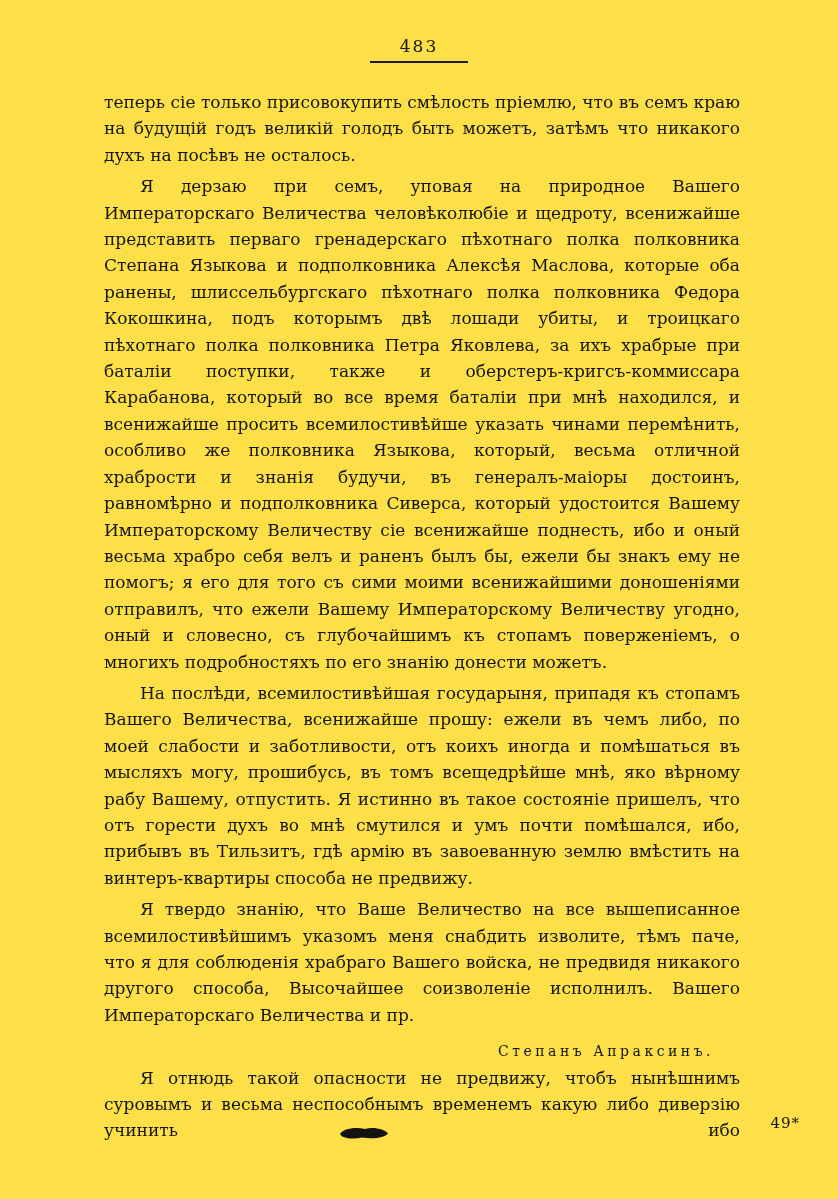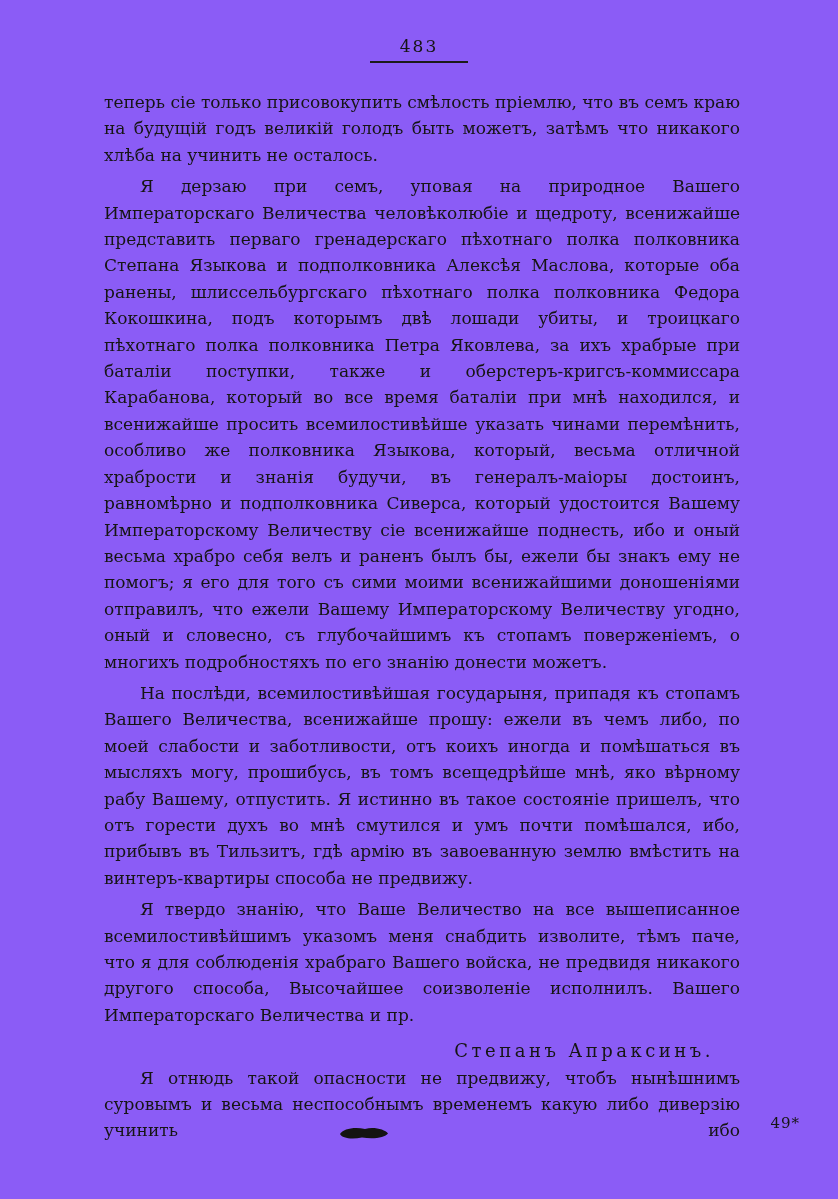--- a/index.html
+++ b/index.html
@@ -4,21 +4,21 @@
 <style>
   html, body {
     margin: 0;
     padding: 0;
     background: #ffffff;
   }
   .page {
     position: relative;
     width: 838px;
     height: 1199px;
-    background: #8b5cf6;
+    background: #fde047;
     color: #161514;
     font-family: "DejaVu Serif", "Liberation Serif", serif;
     overflow: hidden;
     box-sizing: border-box;
   }
   .page-header {
     text-align: center;
     padding-top: 36px;
   }
   .pagenum {
@@ -42,21 +42,21 @@
     text-indent: 0;
   }
   .text-block p.force-justify {
     text-align-last: justify;
     margin-bottom: 0;
   }
   .signature {
     text-align: right;
     text-indent: 0 !important;
     letter-spacing: 3.5px;
-    font-size: 18px;
+    font-size: 14px;
     margin: 10px 26px 0 0 !important;
   }
   .dateline {
     font-size: 14.5px;
     margin: 48px 0 10px 0 !important;
     line-height: 22px;
   }
   .ornament {
     position: absolute;
     left: 338px;
@@ -73,21 +73,21 @@
 </head>
 <body>
 
 <div class="page">
 
   <div class="page-header">
     <span class="pagenum">483</span>
   </div>
 
   <div class="text-block">
-    <p class="noindent">теперь сіе только присовокупить смѣлость пріемлю, что въ семъ краю на будущій годъ великій голодъ быть можетъ, затѣмъ что никакого хлѣба на учинить не осталось.</p>
+    <p class="noindent">теперь сіе только присовокупить смѣлость пріемлю, что въ семъ краю на будущій годъ великій голодъ быть можетъ, затѣмъ что никакого духъ на посѣвъ не осталось.</p>
     <p>Я дерзаю при семъ, уповая на природное Вашего Императорскаго Величества человѣколюбіе и щедроту, всенижайше представить перваго гренадерскаго пѣхотнаго полка полковника Степана Языкова и подполковника Алексѣя Маслова, которые оба ранены, шлиссельбургскаго пѣхотнаго полка полковника Федора Кокошкина, подъ которымъ двѣ лошади убиты, и троицкаго пѣхотнаго полка полковника Петра Яковлева, за ихъ храбрые при баталіи поступки, также и оберстеръ-кригсъ-коммиссара Карабанова, который во все время баталіи при мнѣ находился, и всенижайше просить всемилостивѣйше указать чинами перемѣнить, особливо же полковника Языкова, который, весьма отличной храбрости и знанія будучи, въ генералъ-маіоры достоинъ, равномѣрно и подполковника Сиверса, который удостоится Вашему Императорскому Величеству сіе всенижайше поднесть, ибо и оный весьма храбро себя велъ и раненъ былъ бы, ежели бы знакъ ему не помогъ; я его для того съ сими моими всенижайшими доношеніями отправилъ, что ежели Вашему Императорскому Величеству угодно, оный и словесно, съ глубочайшимъ къ стопамъ поверженіемъ, о многихъ подробностяхъ по его знанію донести можетъ.</p>
     <p>На послѣди, всемилостивѣйшая государыня, припадя къ стопамъ Вашего Величества, всенижайше прошу: ежели въ чемъ либо, по моей слабости и заботливости, отъ коихъ иногда и помѣшаться въ мысляхъ могу, прошибусь, въ томъ всещедрѣйше мнѣ, яко вѣрному рабу Вашему, отпустить. Я истинно въ такое состояніе пришелъ, что отъ горести духъ во мнѣ смутился и умъ почти помѣшался, ибо, прибывъ въ Тильзитъ, гдѣ армію въ завоеванную землю вмѣстить на винтеръ-квартиры способа не предвижу.</p>
     <p>Я твердо знанію, что Ваше Величество на все вышеписанное всемилостивѣйшимъ указомъ меня снабдить изволите, тѣмъ паче, что я для соблюденія храбраго Вашего войска, не предвидя никакого другого способа, Высочайшее соизволеніе исполнилъ. Вашего Императорскаго Величества и пр.</p>
     <p class="signature">Степанъ Апраксинъ.</p>
 
     <p class="force-justify">Я отнюдь такой опасности не предвижу, чтобъ нынѣшнимъ суровымъ и весьма неспособнымъ временемъ какую либо диверзію учинить ибо</p>
   </div>
 
   <svg class="ornament" width="52" height="14" viewBox="0 0 52 14">
     <path d="M2 8 C5 3, 16 0.5, 27 3 C36 0.5, 47 3.5, 50 7.5 C47 11.5, 36 13.5, 24 11.5 C13 13.8, 4 12, 2 8 Z" fill="#141312"></path>

